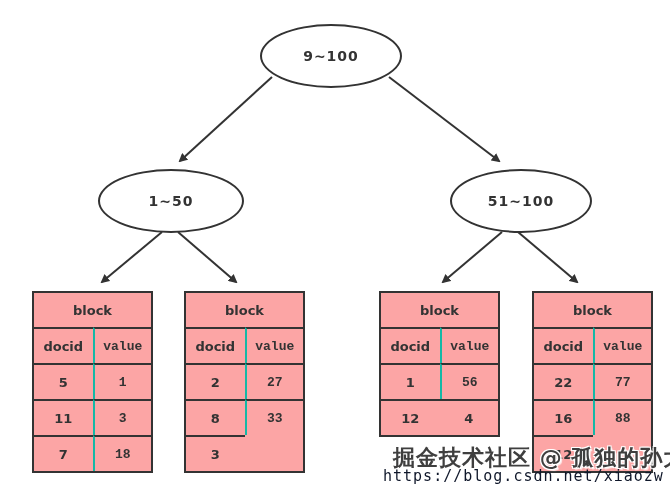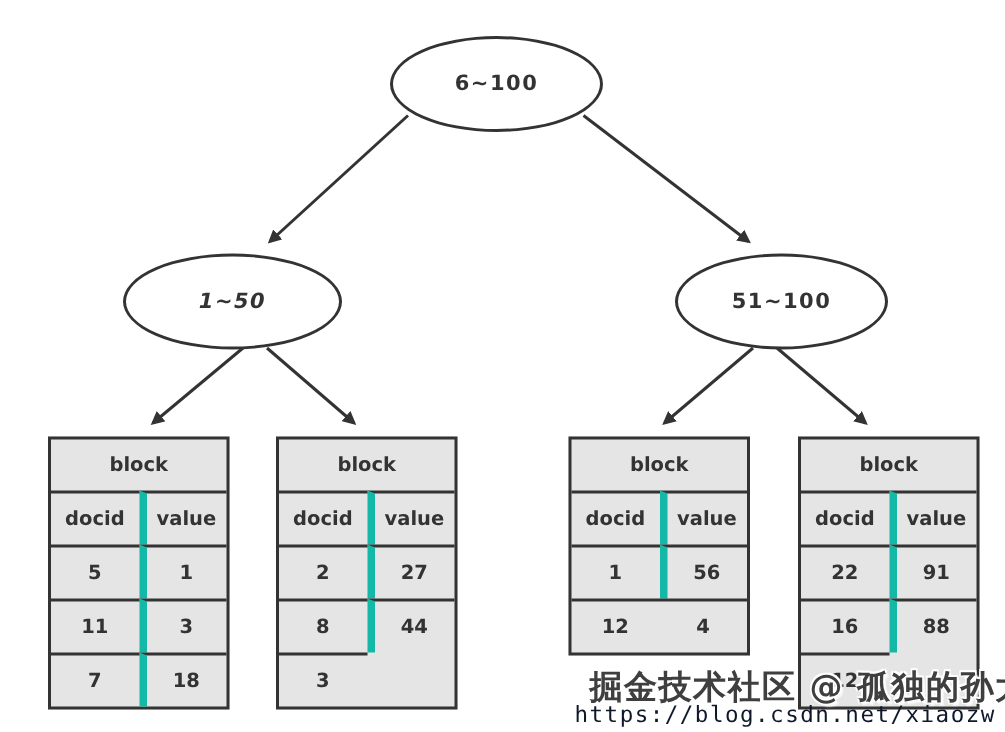--- a/index.html
+++ b/index.html
@@ -14,32 +14,32 @@
   .ellipse-node {
     position:absolute; border:2px solid #333; border-radius:50%;
     background:#fff; display:flex; align-items:center; justify-content:center;
   }
   .ellipse-node span {
     font-size:14px; font-weight:bold; letter-spacing:1px; color:#333;
   }
 
   .block-table {
     position:absolute; width:117px; border:2px solid #333;
-    background:#e5e5e5;
+    background:#fca5a5;
   }
   .bt-title {
     height:34px; display:flex; align-items:center; justify-content:center;
     font-size:13px; font-weight:bold;
   }
   .bt-grid { display:grid; grid-template-columns:1fr 1fr;border-radius:30px; }
   .bt-cell {
     height:34px; display:flex; align-items:center; justify-content:center;
     font-size:13px; font-weight:bold; border-top:2px solid #333;
   }
-  .bt-cell.col2 { border-left:5px solid #14b8a6; }
+  .bt-cell.col2 { border-left:2px solid #14b8a6;font-family:Liberation Mono, monospace; }
 
   .wm-line1 {
     position:absolute; left:393px; top:443px; z-index:5;
     font-size:22px; font-weight:bold; color:#3f3f3f; white-space:nowrap;
     text-shadow:-1px -1px 0 #fff, 1px -1px 0 #fff, -1px 1px 0 #fff, 1px 1px 0 #fff, 2px 2px 1px rgba(255,255,255,.8);
     letter-spacing:1px;
   }
   .wm-line2 {
     position:absolute; left:383px; top:467px; z-index:5;
     font-family:"DejaVu Sans Mono","Liberation Mono",monospace;
@@ -60,24 +60,24 @@
     </defs>
     <line x1="272" y1="77" x2="180" y2="161" stroke="#333" stroke-width="2" marker-end="url(#ah)"></line>
     <line x1="389" y1="77" x2="499" y2="161" stroke="#333" stroke-width="2" marker-end="url(#ah)"></line>
     <line x1="162" y1="232" x2="102" y2="282" stroke="#333" stroke-width="2" marker-end="url(#ah)"></line>
     <line x1="178" y1="232" x2="236" y2="282" stroke="#333" stroke-width="2" marker-end="url(#ah)"></line>
     <line x1="502" y1="232" x2="443" y2="282" stroke="#333" stroke-width="2" marker-end="url(#ah)"></line>
     <line x1="518" y1="232" x2="577" y2="282" stroke="#333" stroke-width="2" marker-end="url(#ah)"></line>
   </svg>
 
   <div class="ellipse-node" style="left:260px; top:24px; width:138px; height:60px;">
-    <span>6~100</span>
+    <span>9~100</span>
   </div>
 
-  <div class="ellipse-node" style="left:82px; top:169px; width:142px; height:60px;font-style:italic;">
+  <div class="ellipse-node" style="left:98px; top:169px; width:142px; height:60px;">
     <span>1~50</span>
   </div>
 
   <div class="ellipse-node" style="left:450px; top:169px; width:138px; height:60px;">
     <span>51~100</span>
   </div>
 
   <div class="block-table" style="left:32px; top:291px;">
     <div class="bt-title">block</div>
     <div class="bt-grid">
@@ -93,21 +93,21 @@
   </div>
 
   <div class="block-table" style="left:184px; top:291px;">
     <div class="bt-title">block</div>
     <div class="bt-grid">
       <div class="bt-cell">docid</div>
       <div class="bt-cell col2">value</div>
       <div class="bt-cell">2</div>
       <div class="bt-cell col2">27</div>
       <div class="bt-cell">8</div>
-      <div class="bt-cell col2">44</div>
+      <div class="bt-cell col2">33</div>
       <div class="bt-cell">3</div>
     </div>
   </div>
 
   <div class="block-table" style="left:379px; top:291px;">
     <div class="bt-title">block</div>
     <div class="bt-grid">
       <div class="bt-cell">docid</div>
       <div class="bt-cell col2">value</div>
       <div class="bt-cell">1</div>
@@ -116,21 +116,21 @@
       <div class="bt-cell">4</div>
     </div>
   </div>
 
   <div class="block-table" style="left:532px; top:291px;">
     <div class="bt-title">block</div>
     <div class="bt-grid">
       <div class="bt-cell">docid</div>
       <div class="bt-cell col2">value</div>
       <div class="bt-cell">22</div>
-      <div class="bt-cell col2">91</div>
+      <div class="bt-cell col2">77</div>
       <div class="bt-cell">16</div>
       <div class="bt-cell col2">88</div>
       <div class="bt-cell">12</div>
     </div>
   </div>
 
   <div class="wm-line1">掘金技术社区 @ 孤独的孙大炮</div>
   <div class="wm-line2">https://blog.csdn.net/xiaozw</div>
 
 </div>

